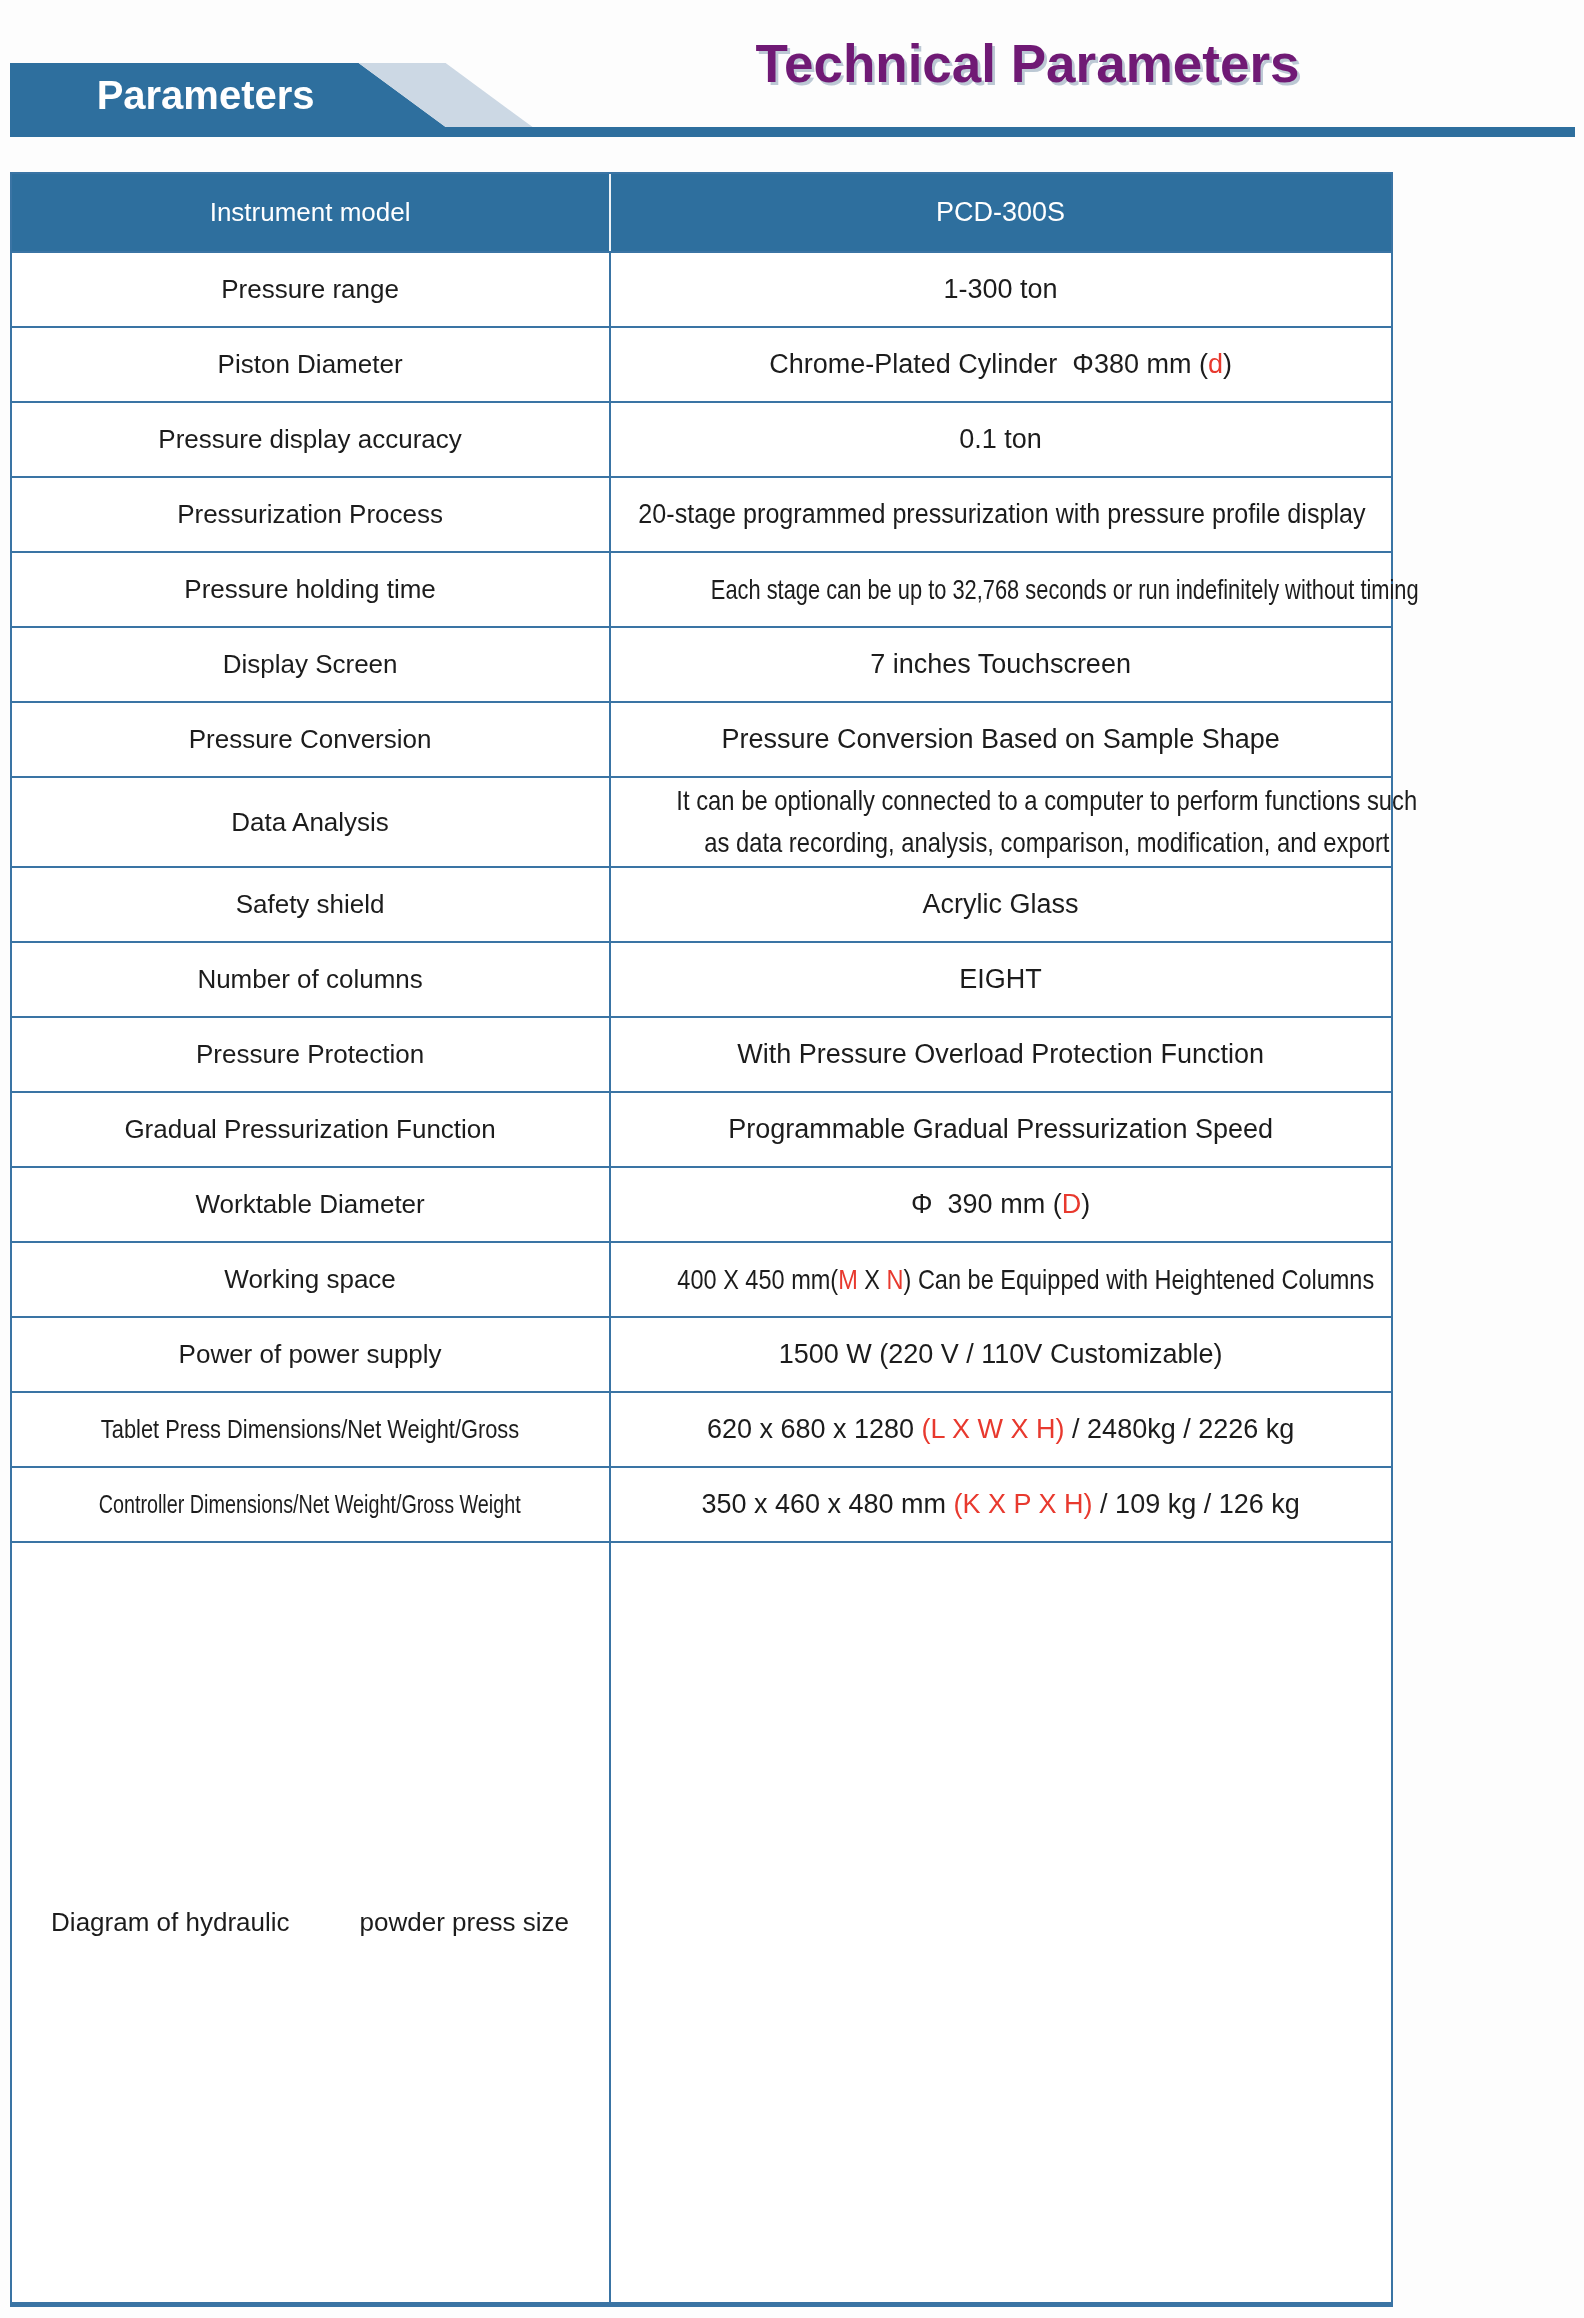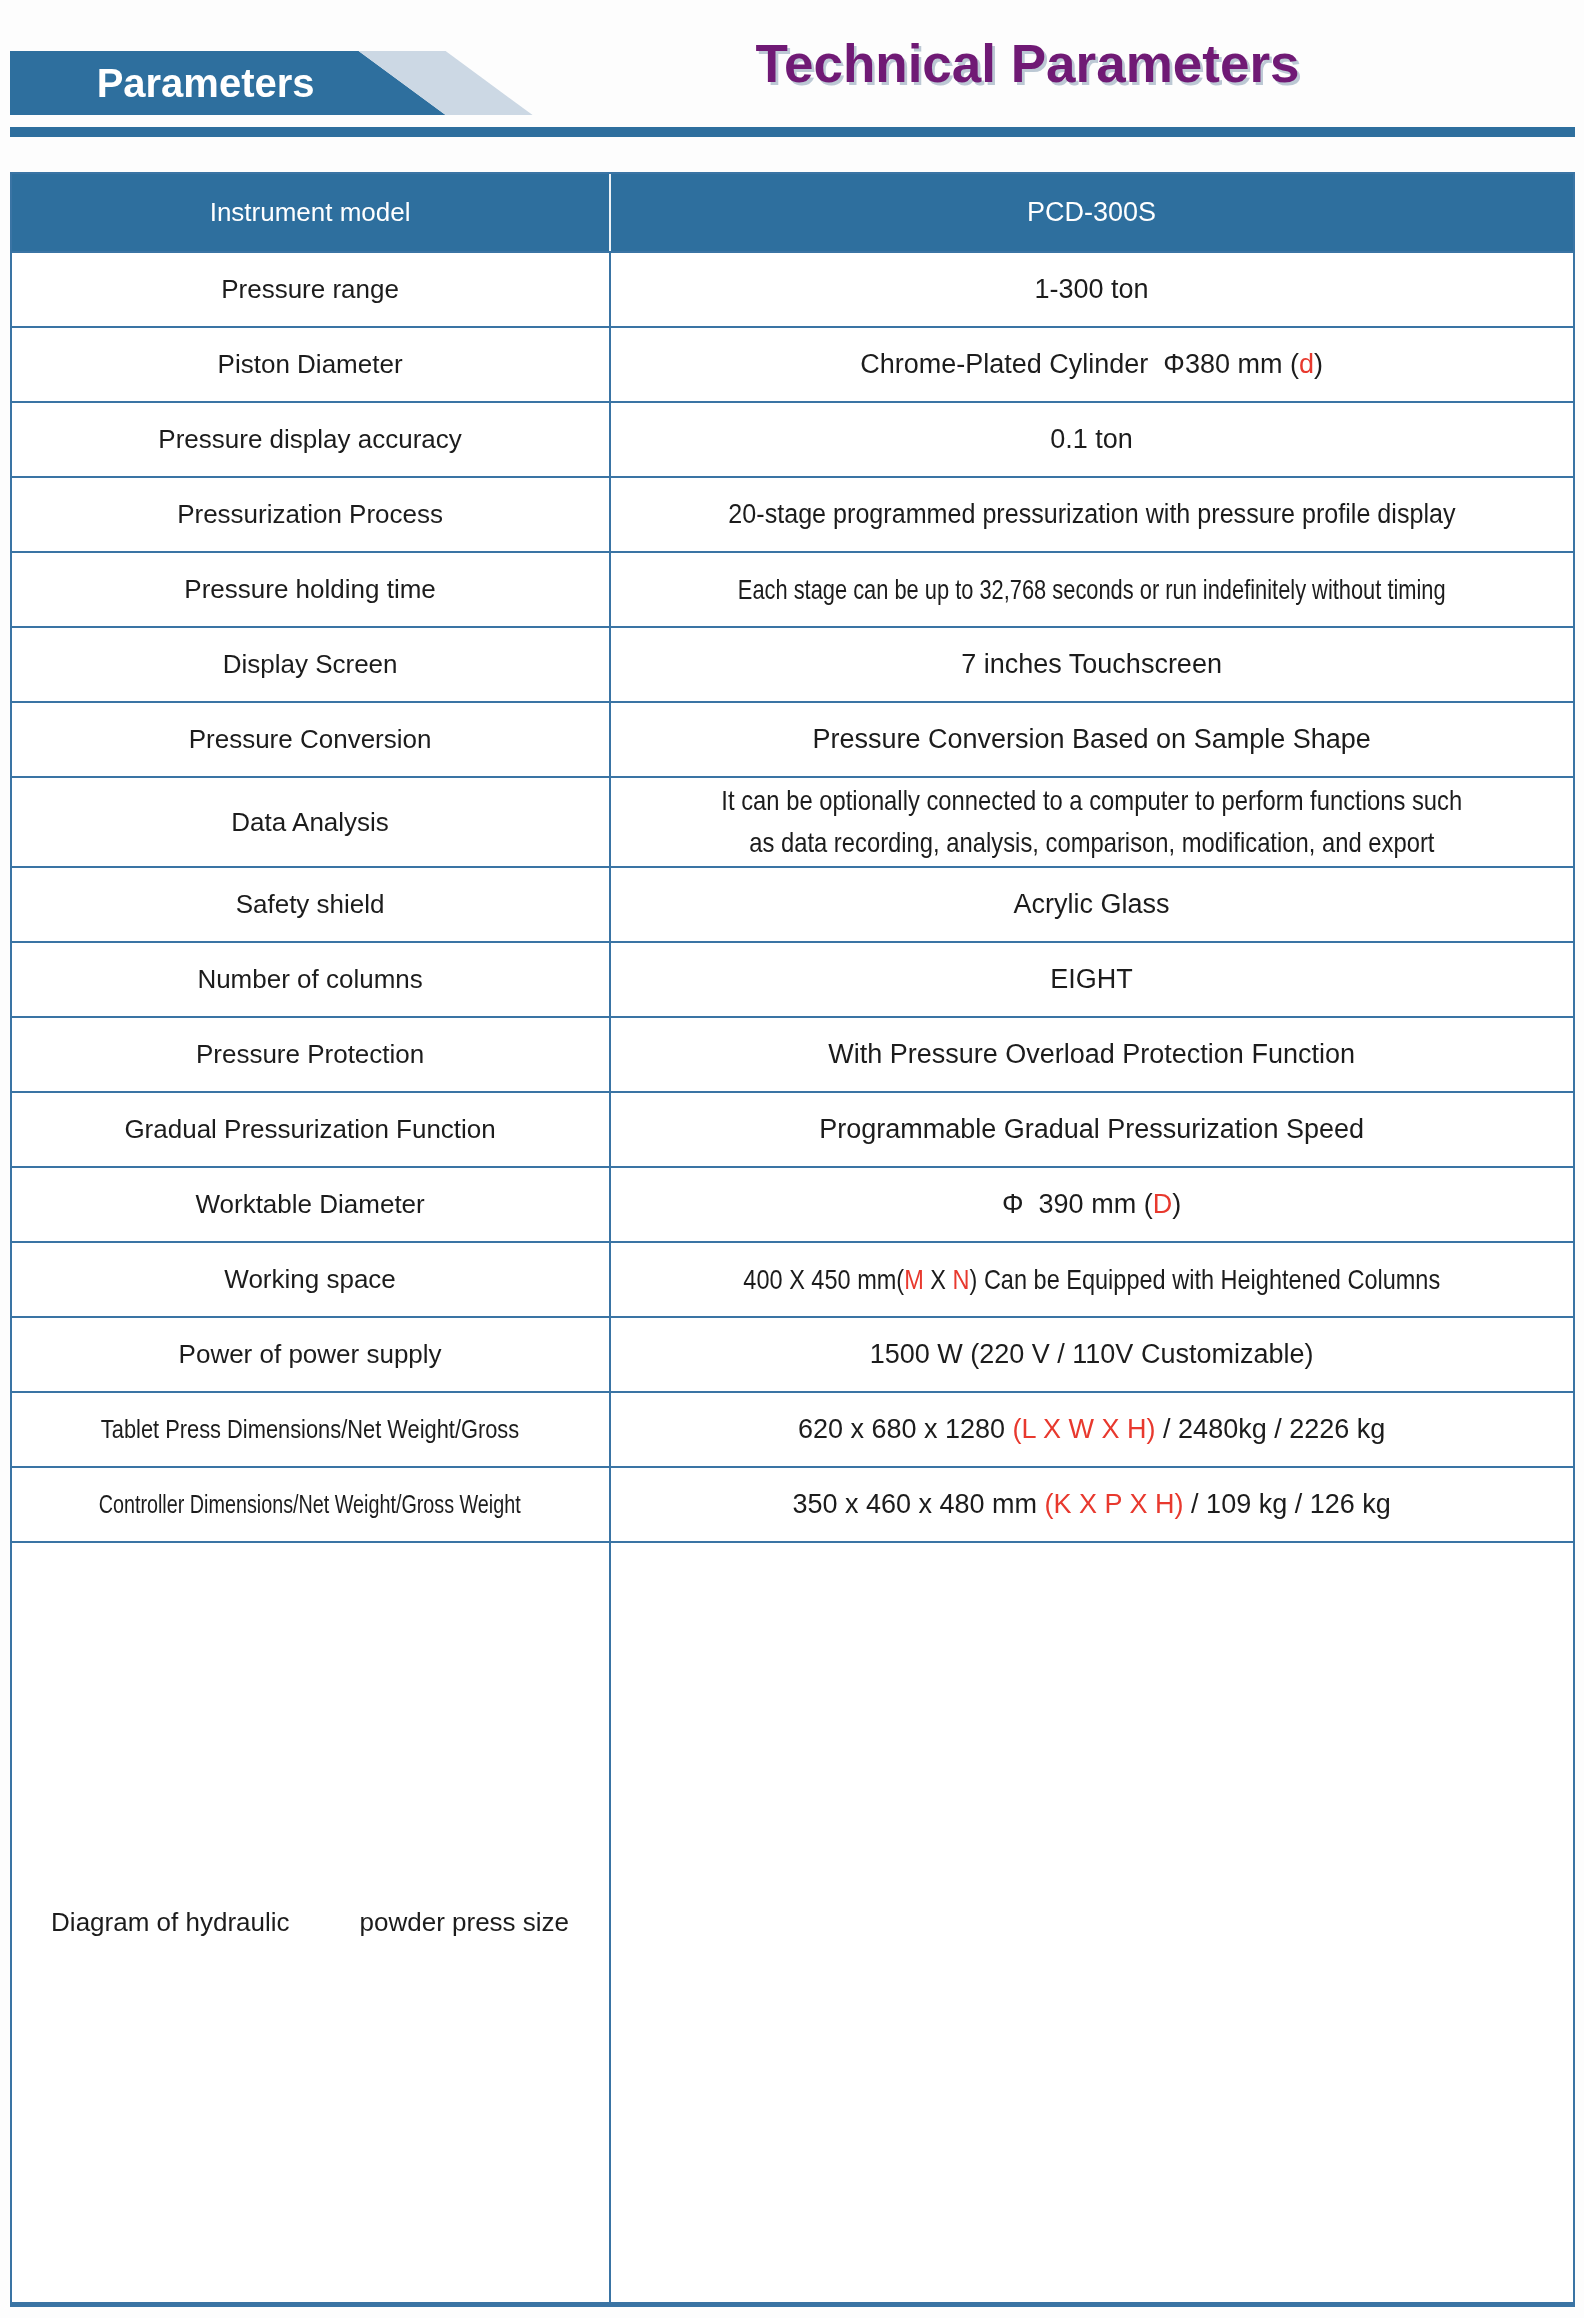--- a/index.html
+++ b/index.html
@@ -1,31 +1,31 @@
 <!DOCTYPE html>
 <html style="font-size:11px"><head>
 <meta charset="utf-8">
 <style>
   html,body{margin:0;padding:0;background:#ffffff;}
   .page{position:relative;width:1584px;height:2319px;background:#fdfdfd;overflow:hidden;
         font-family:"Liberation Sans",sans-serif;color:#1c1c1c;}
   
-  .tabs{position:absolute;left:9.6px;top:51px;width:541px;height:64px;padding-left:8px;}
+  .tabs{position:absolute;left:9.6px;top:63px;width:541px;height:64px;padding-left:8px;}
   .tab-dark{position:absolute;inset:0;background:#2e6f9e;
             clip-path:polygon(0 0,349px 0,436px 100%,0 100%);}
   .tab-light{position:absolute;inset:0;background:#ccd8e4;
              clip-path:polygon(349px 0,436px 0,523px 100%,436px 100%);}
   .tab-label{position:absolute;left:55px;top:0;width:282px;height:64px;line-height:65px;
              text-align:center;font-size:40px;font-weight:bold;color:#ffffff;letter-spacing:0px;}
   .page-title{position:absolute;left:651px;top:33px;width:753px;text-align:center;
               font-size:53px;font-weight:bold;color:#701a75;letter-spacing:0px;
               text-shadow:2.7px 3.4px 0 #bcc8d4;}
   .rule{position:absolute;left:9.6px;top:127px;width:1565px;height:10.3px;background:#2e6f9e;}
   
-  .spec-table{position:absolute;left:9.6px;top:172px;width:1565px;height:2135px;
+  .spec-table{position:absolute;left:9.6px;top:172px;width:1383px;height:2135px;
               border:2.7px solid #3a74a4;border-bottom-width:5.5px;box-sizing:border-box;
               display:flex;flex-direction:column;background:#fff;}
   .row{display:flex;height:75px;box-sizing:border-box;border-top:2.1px solid #3a74a4;flex:0 0 auto;}
   .row.head{height:77px;border-top:none;background:#2e6f9e;color:#ffffff;}
   .row.tall{height:90px;}
   .row.diag{flex:1 1 auto;height:auto;}
   .cell{display:flex;align-items:center;justify-content:center;box-sizing:border-box;}
   .cell.label{flex:0 0 599px;border-right:2.1px solid #3a74a4;font-size:26px;text-align:center;}
   .row.head .cell.label{border-right-color:#eef3f7;}
   .cell.value{flex:1 1 auto;font-size:27px;text-align:center;}

